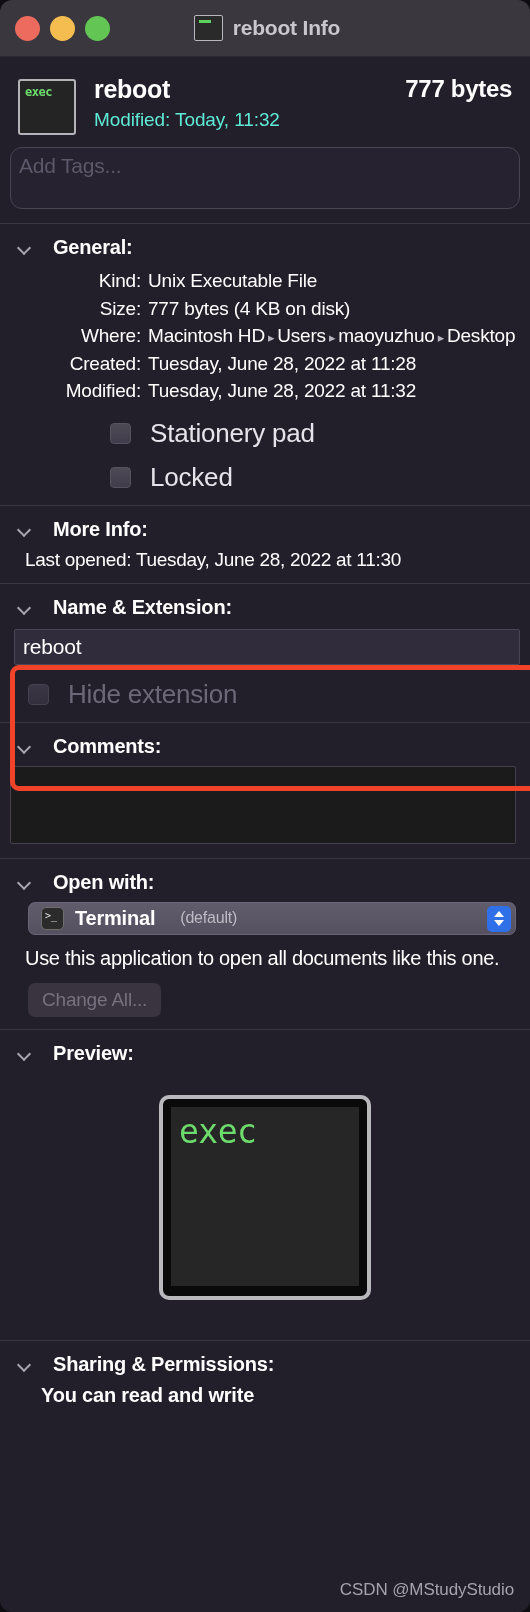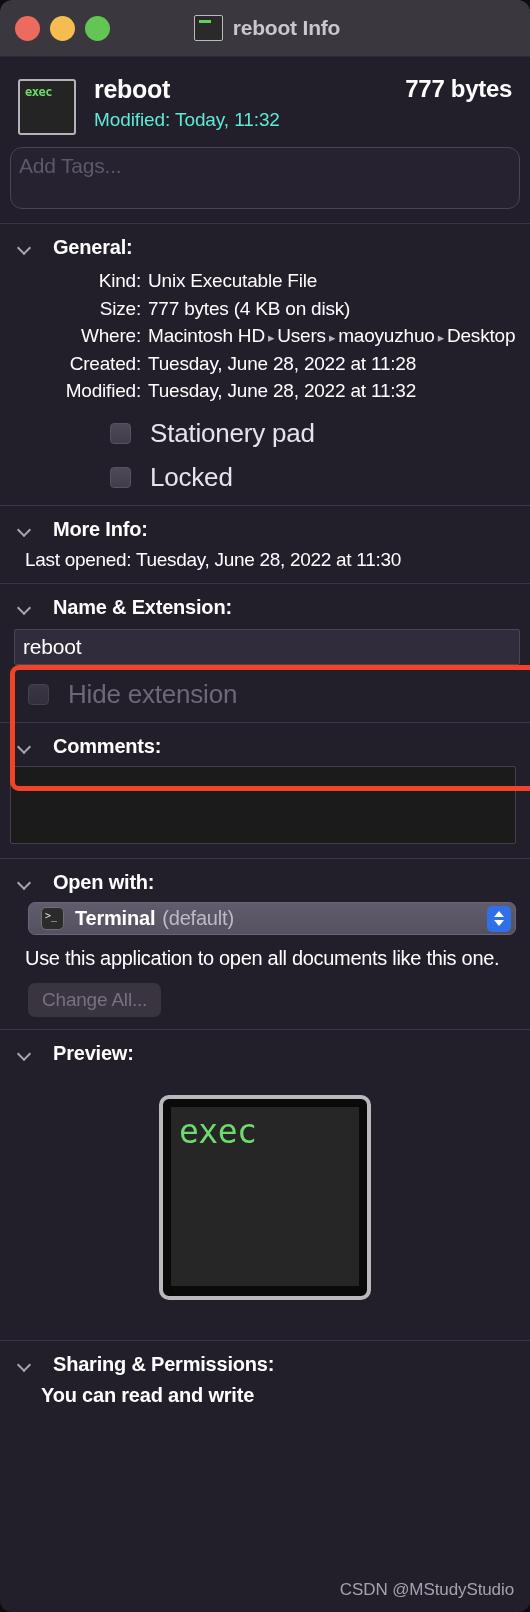--- a/index.html
+++ b/index.html
@@ -273,23 +273,23 @@
     color: #e4e4e4;
     line-height: 1;
   }
   .popup-label {
     font-size: 20px;
     color: #ffffff;
     font-weight: bold;
     letter-spacing: -0.2px;
   }
   .popup-default {
-    font-size: 20px;
+    font-size: 16px;
     color: #bdbac4;
-    margin-left: 7px;
+    margin-left: 25px;
     letter-spacing: -0.2px;
   }
   .stepper {
     position: absolute;
     right: 4px; top: 3px;
     width: 24px; height: 26px;
     border-radius: 5px;
     background: #2f6fe8;
     display: flex;
     flex-direction: column;

